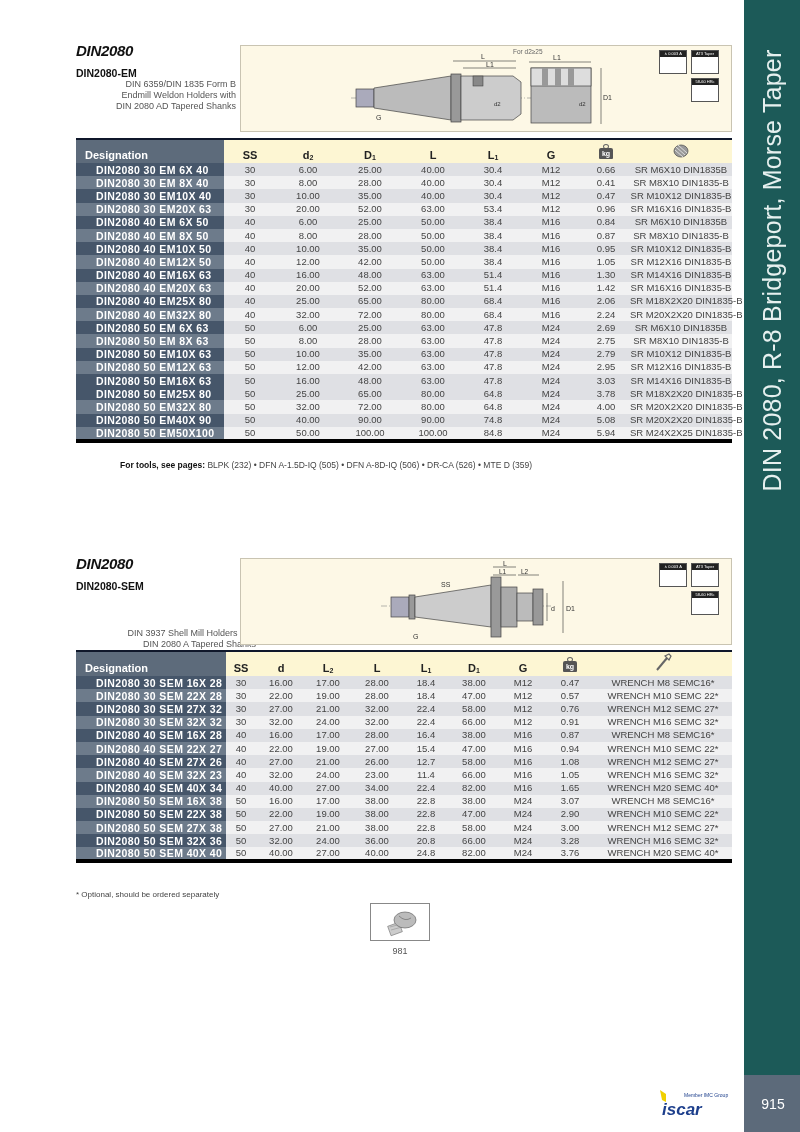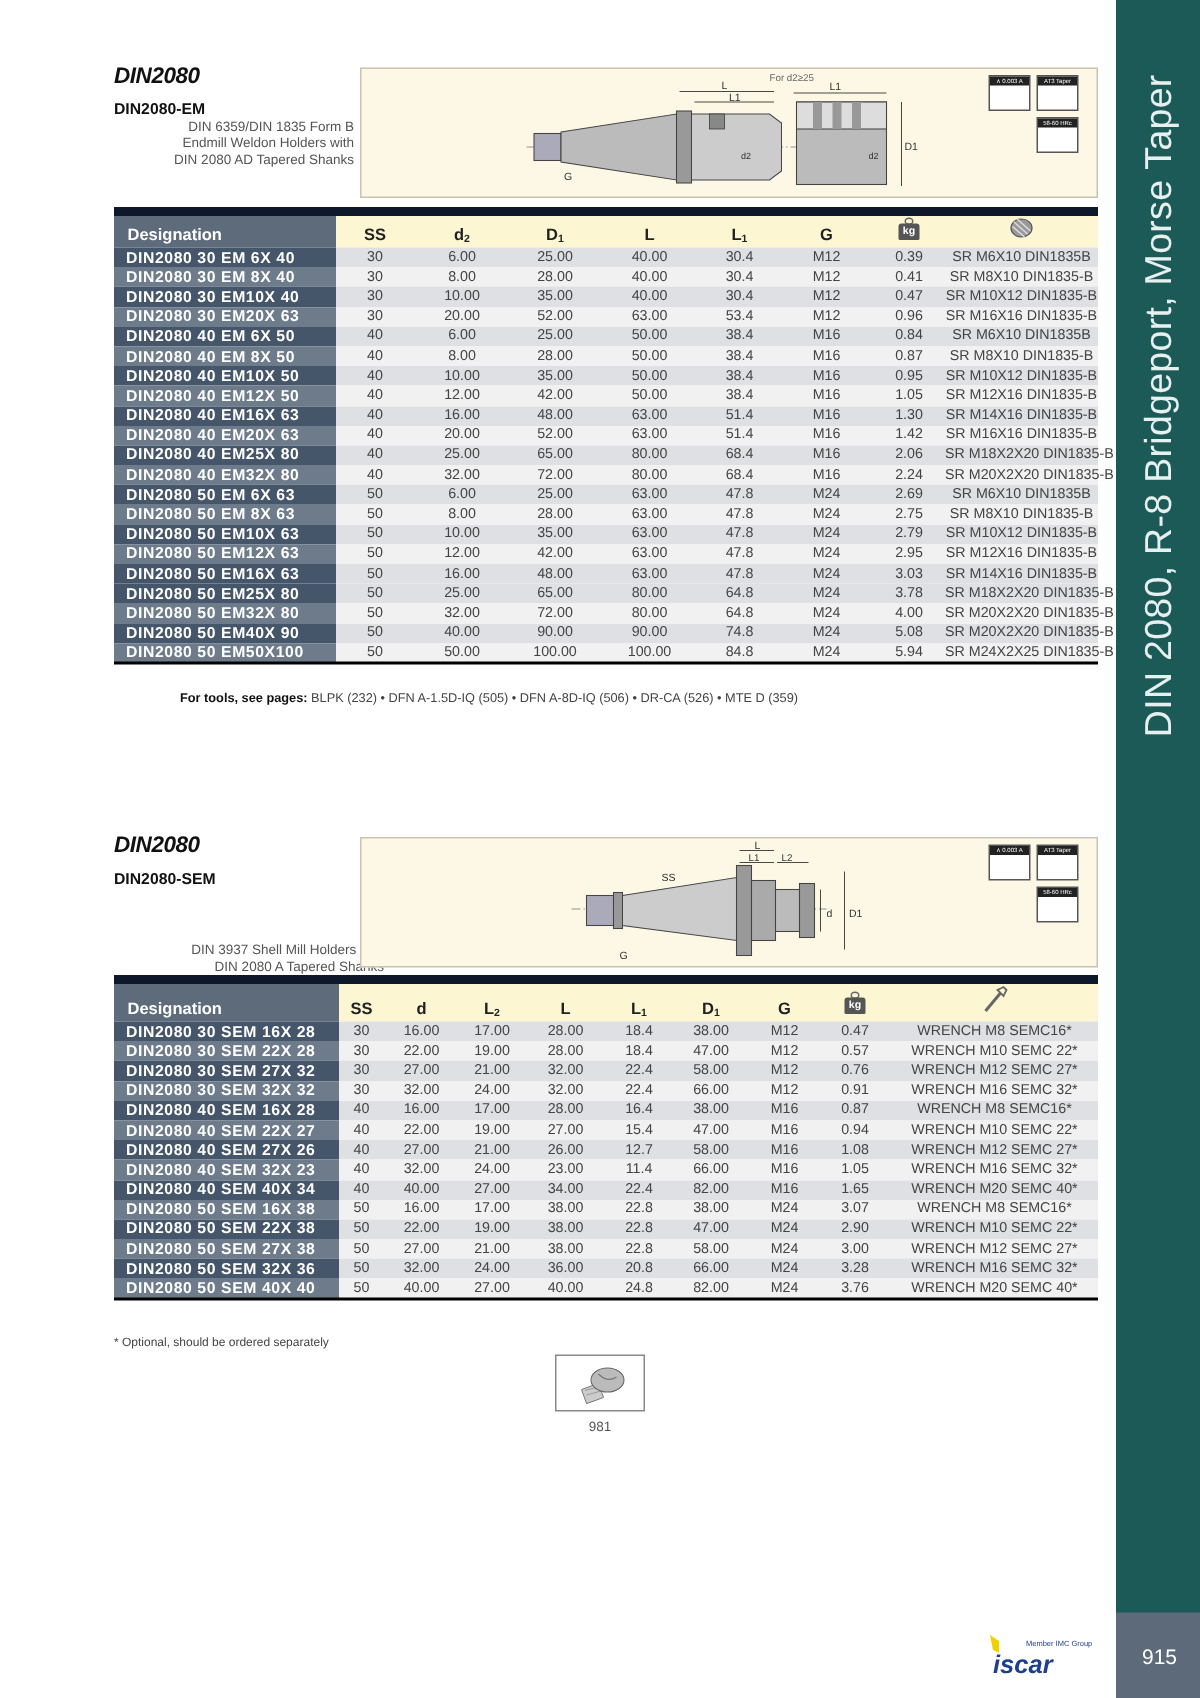--- a/index.html
+++ b/index.html
@@ -17,28 +17,28 @@
   .sec-desc { font-size: 9px; color: #555; line-height: 11px; width: 160px; text-align: right; }
 
   .diagram { position: absolute; background: #fdf8e6; border: 1px solid #c9c4b2; }
   .diagram svg { position: absolute; left: 0; top: 0; }
   .spec-icon { position: absolute; width: 28px; height: 24px; background: #fff; border: 1px solid #555; }
   .spec-icon .lbl { display: block; height: 6px; background: #222; color: #fff; font-size: 4px; line-height: 6px; text-align: center; overflow: hidden; }
 
   table.data { position: absolute; border-collapse: collapse; font-size: 10px; table-layout: fixed; }
   table.data th { height: 24px; vertical-align: bottom; padding-bottom: 2px; font-weight: bold; font-size: 11px; color: #222; background: #fdf6d3; text-align: center; }
   table.data th.desig { background: #5d6b7b; color: #fff; text-align: left; padding-left: 9px; font-size: 11px; }
-  table.data thead tr:first-child th { border-top: 6px solid #0f172a; }
+  table.data thead tr:first-child th { border-top: 2px solid #0f172a; }
   table.data td { height: 13.2px; line-height: 12px; text-align: center; color: #444; white-space: nowrap; font-size: 9.5px; }
-  table.data td.desig { color: #fff; font-weight: bold; text-align: left; padding-left: 8px; font-size: 10.5px; letter-spacing: 0.4px; }
+  table.data td.desig { color: #fff; font-weight: bold; text-align: left; padding-left: 20px; font-size: 10.5px; letter-spacing: 0.4px; }
   table.data tr.odd td { background: #dfe0e4; }
   table.data tr.even td { background: #f1f1f2; }
   table.data tr.odd td.desig { background: #46566a; }
   table.data tr.even td.desig { background: #6d7b8b; }
-  table.data tbody tr:last-child td { border-bottom: 2px solid #000000; }
+  table.data tbody tr:last-child td { border-bottom: 4px solid #000000; }
   sub { font-size: 7px; vertical-align: baseline; position: relative; top: 1px; }
 
   .kg-icon { display: inline-block; width: 16px; height: 15px; position: relative; }
   .kg-icon .ring { position: absolute; left: 5px; top: 0; width: 6px; height: 5px; border: 1.5px solid #666; border-radius: 50%; }
   .kg-icon .body { position: absolute; left: 1px; top: 4px; width: 14px; height: 11px; background: #555; border-radius: 2px 2px 1px 1px; color: #fff; font-size: 7px; line-height: 11px; text-align: center; font-weight: bold; }
 
   .footnote { position: absolute; left: 76px; font-size: 8.5px; color: #444; }
   .footnote b { color: #111; }
 
   .accessory { position: absolute; left: 370px; top: 903px; width: 60px; height: 38px; border: 1px solid #888; background: #fff; }
@@ -143,21 +143,21 @@
   </thead>
   <tbody id="t1-body">
       <tr class="odd">
         <td class="desig">DIN2080 30 EM 6X 40</td>
         <td>30</td>
         <td>6.00</td>
         <td>25.00</td>
         <td>40.00</td>
         <td>30.4</td>
         <td>M12</td>
-        <td>0.39</td>
+        <td>0.66</td>
         <td>SR M6X10 DIN1835B</td>
       </tr>
       <tr class="even">
         <td class="desig">DIN2080 30 EM 8X 40</td>
         <td>30</td>
         <td>8.00</td>
         <td>28.00</td>
         <td>40.00</td>
         <td>30.4</td>
         <td>M12</td>

